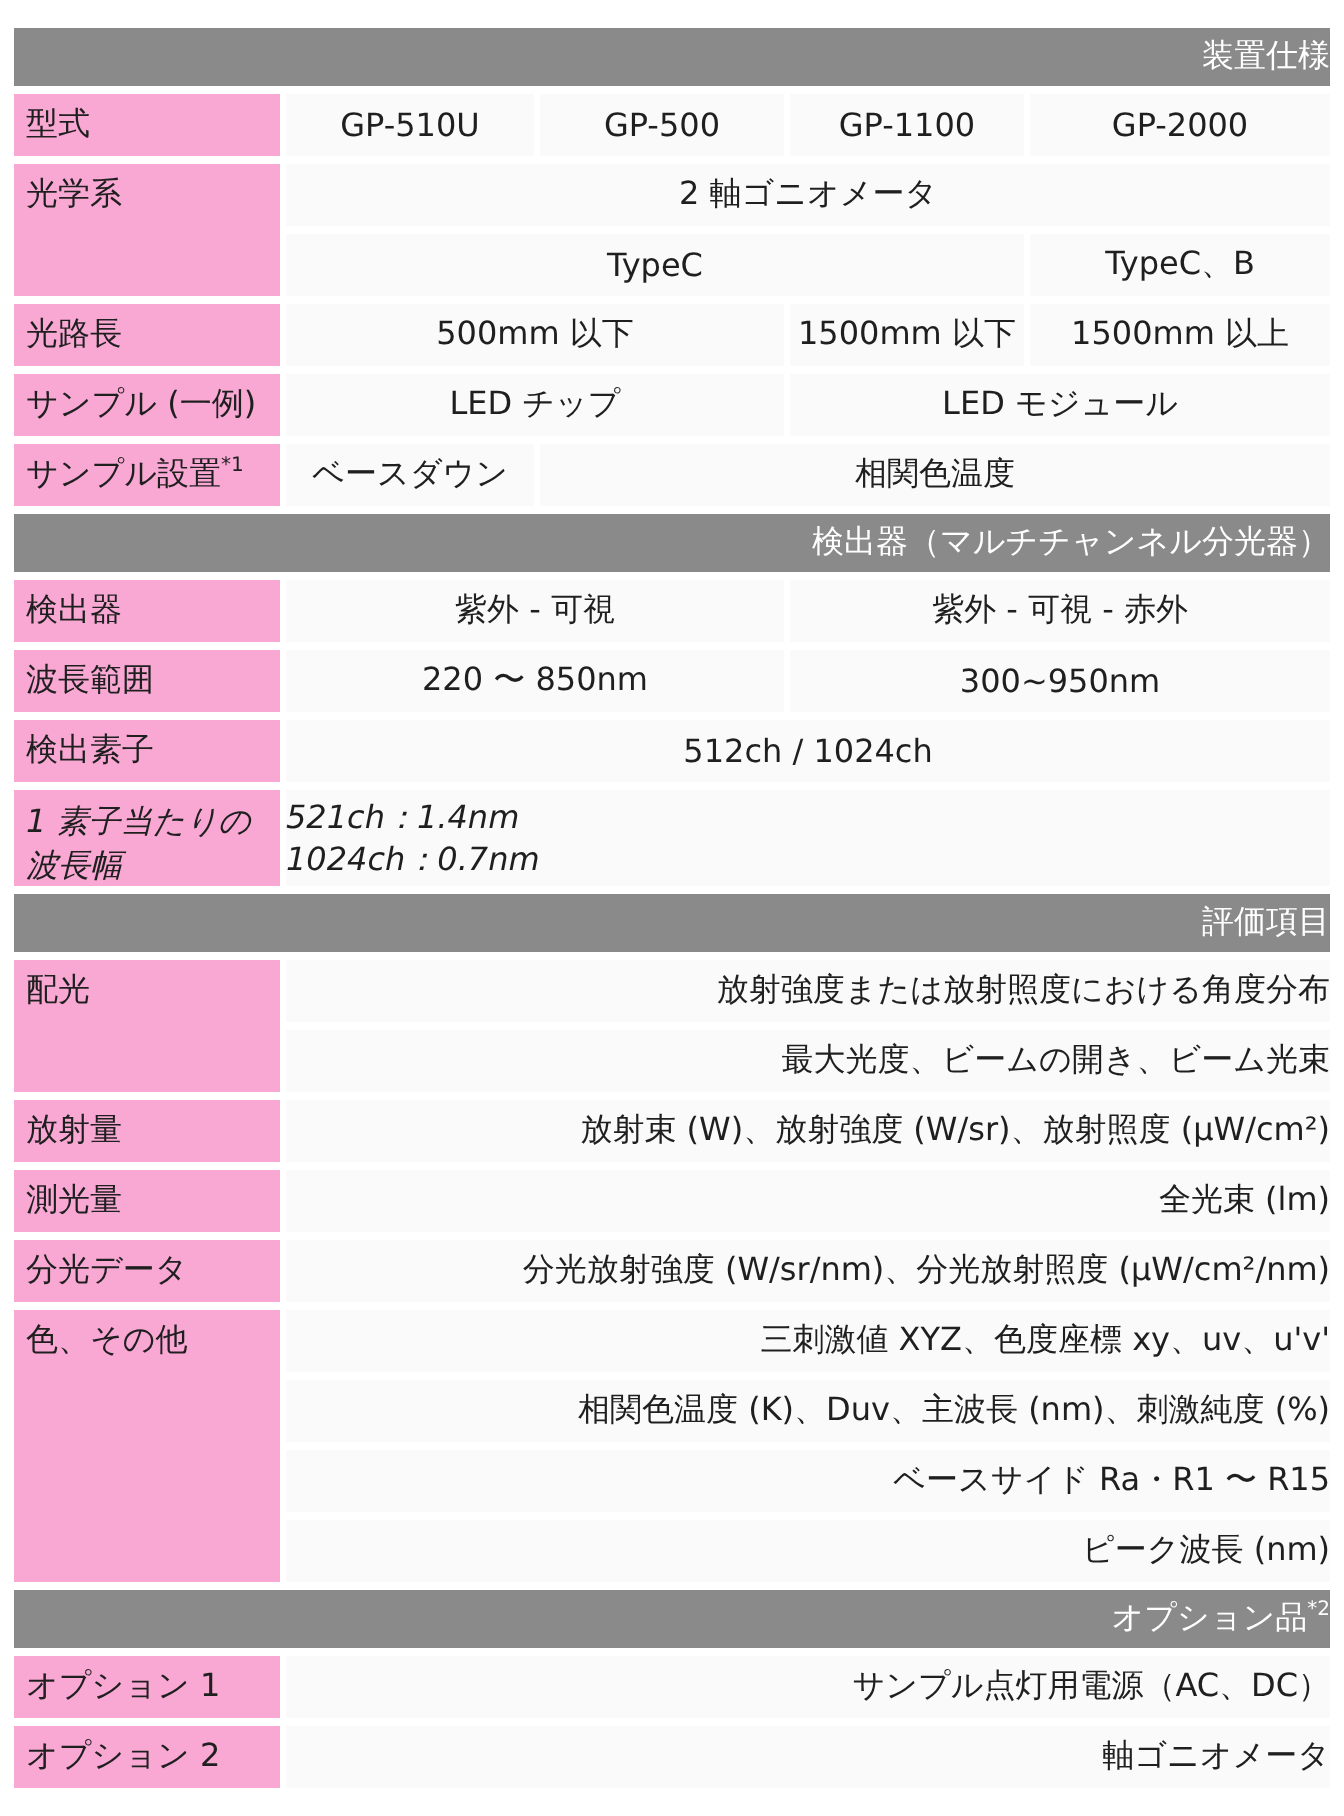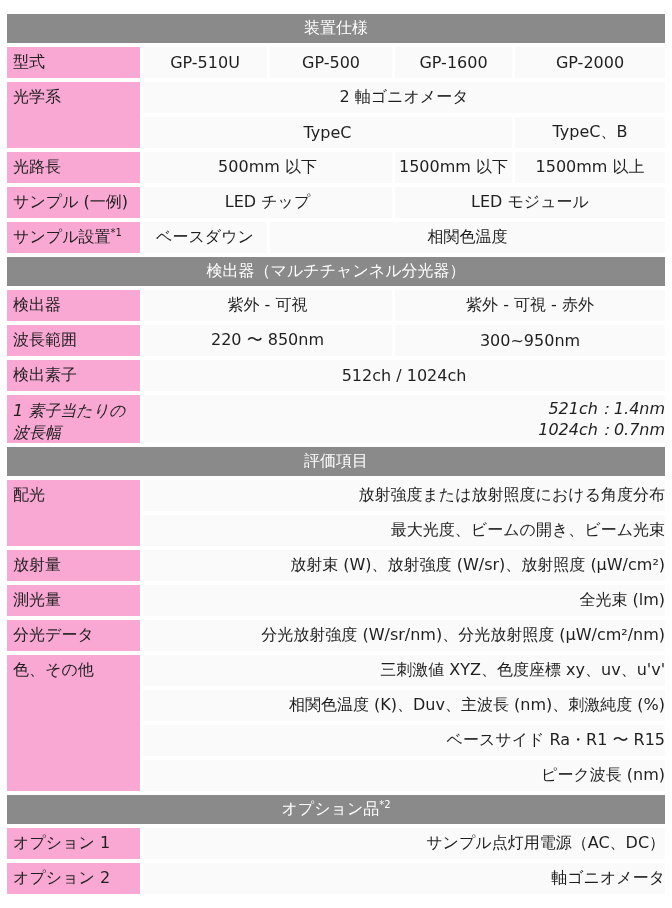--- a/index.html
+++ b/index.html
@@ -29,21 +29,21 @@
 
   tr.h  { height: 29px; }
   tr.r  { height: 31px; }
   tr.tall { height: 44px; font-style: italic; }
 
   th.hdr {
     background: #8a8a8a;
     color: #ffffff;
     font-weight: normal;
     font-size: 16px;
-    text-align: center;
+    text-align: right;
     vertical-align: middle;
     padding: 0;
   }
   td.label {
     background: #f9a8d4;
     text-align: left;
     vertical-align: top;
     padding: 5px 2px 0 6px;
     white-space: nowrap;
   }
@@ -54,21 +54,21 @@
     margin-top: 40px;
   }
   td.c { text-align: center; white-space: nowrap; }
   td.l { text-align: right; padding-left: 8px; }
   sup.fn {
     font-size: 10px;
     vertical-align: super;
     line-height: 0;
   }
   .line { line-height: 1.35; }
-  td.c .line { text-align: right; }
+  td.c .line { text-align: left; }
 </style>
 </head>
 <body>
 
 <table class="spec">
   <colgroup>
     <col class="c-label">
       <col class="c-1">
       <col class="c-2">
       <col class="c-3">
@@ -78,21 +78,21 @@
   <tbody>
     <tr class="h">
       <th class="hdr" colspan="5">
         <span>装置仕様</span>
       </th>
     </tr>
     <tr class="r">
       <td class="label"><span>型式</span></td>
       <td class="c"><span>GP-510U</span></td>
       <td class="c"><span>GP-500</span></td>
-      <td class="c"><span>GP-1600</span></td>
+      <td class="c"><span>GP-1100</span></td>
       <td class="c"><span>GP-2000</span></td>
     </tr>
     <tr class="r">
       <td class="label" rowspan="2"><span>光学系</span></td>
       <td class="c" colspan="4"><span>2 軸ゴニオメータ</span></td>
     </tr>
     <tr class="r">
       <td class="c" colspan="3"><span>TypeC</span></td>
       <td class="c"><span>TypeC、B</span></td>
     </tr>

